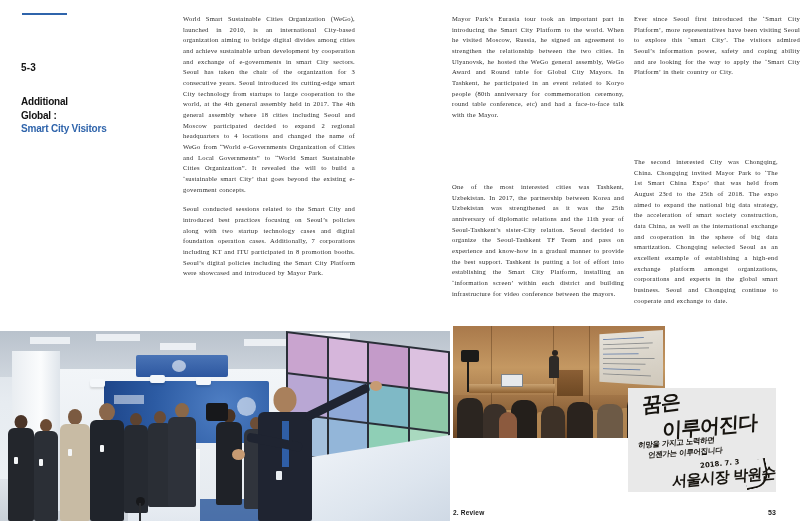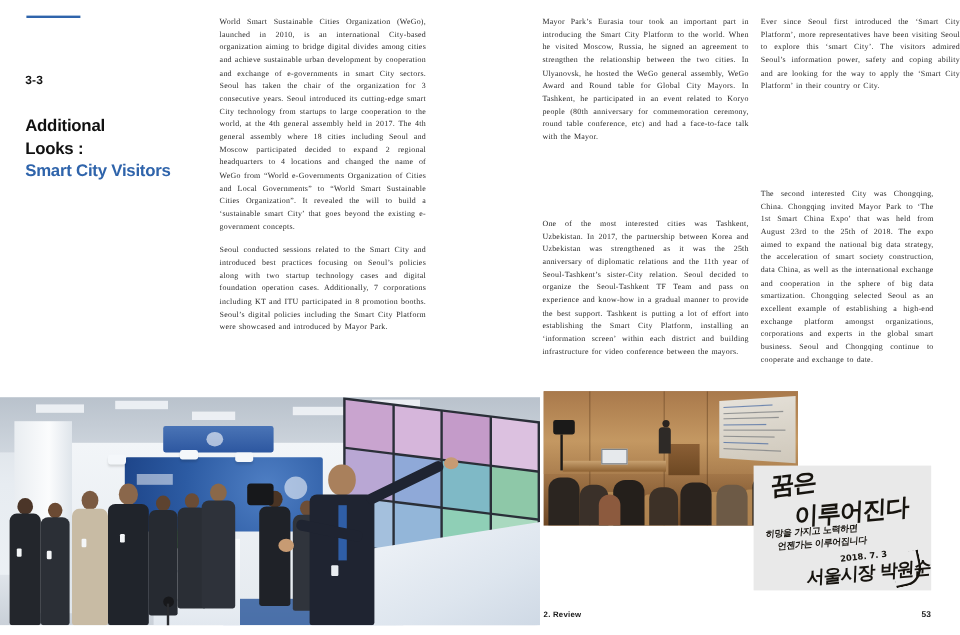--- a/index.html
+++ b/index.html
@@ -37,21 +37,21 @@
     font-family: "Liberation Sans", sans-serif;
   }
   .chapter-num {
     font-size: 10px;
     font-weight: bold;
     color: #141414;
     letter-spacing: 0.2px;
     margin-bottom: 22px;
   }
   .head-line {
-    font-size: 14px;
+    font-size: 10px;
     font-weight: bold;
     line-height: 1.36;
     letter-spacing: -0.2px;
   }
   .head-line.dark { color: #111111; }
   .head-line.blue { color: #2f64ab; }
 
   
   .col {
     position: absolute;
@@ -324,23 +324,23 @@
   }
 </style>
 </head>
 <body>
 
 <div class="page">
 
   <div class="top-rule"></div>
 
   <div class="side-head">
-    <div class="chapter-num">3-3</div>
+    <div class="chapter-num">5-3</div>
     <div class="head-line dark">Additional</div>
-    <div class="head-line dark">Looks :</div>
+    <div class="head-line dark">Global :</div>
     <div class="head-line blue">Smart City Visitors</div>
   </div>
 
   <div class="col" id="col-1">
     <p>World Smart Sustainable Cities Organization (WeGo), launched in 2010, is an international City-based organization aiming to bridge digital divides among cities and achieve sustainable urban development by cooperation and exchange of e-governments in smart City sectors. Seoul has taken the chair of the organization for 3 consecutive years. Seoul introduced its cutting-edge smart City technology from startups to large cooperation to the world, at the 4th general assembly held in 2017. The 4th general assembly where 18 cities including Seoul and Moscow participated decided to expand 2 regional headquarters to 4 locations and changed the name of WeGo from “World e-Governments Organization of Cities and Local Governments” to “World Smart Sustainable Cities Organization”. It revealed the will to build a ‘sustainable smart City’ that goes beyond the existing e-government concepts.</p>
     <p>Seoul conducted sessions related to the Smart City and introduced best practices focusing on Seoul’s policies along with two startup technology cases and digital foundation operation cases. Additionally, 7 corporations including KT and ITU participated in 8 promotion booths. Seoul’s digital policies including the Smart City Platform were showcased and introduced by Mayor Park.</p>
   </div>
 
   <div class="col" id="col-2">
     <p>Mayor Park’s Eurasia tour took an important part in introducing the Smart City Platform to the world. When he visited Moscow, Russia, he signed an agreement to strengthen the relationship between the two cities. In Ulyanovsk, he hosted the WeGo general assembly, WeGo Award and Round table for Global City Mayors. In Tashkent, he participated in an event related to Koryo people (80th anniversary for commemoration ceremony, round table conference, etc) and had a face-to-face talk with the Mayor.</p>

